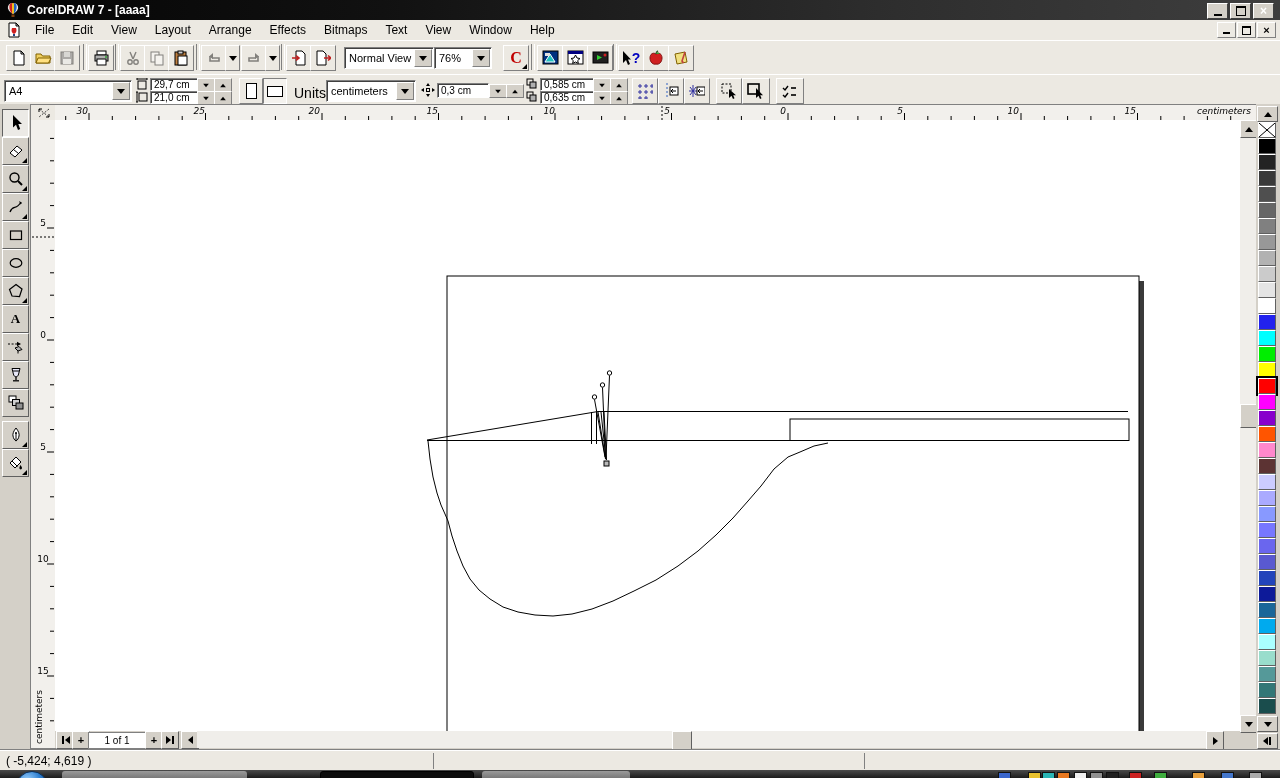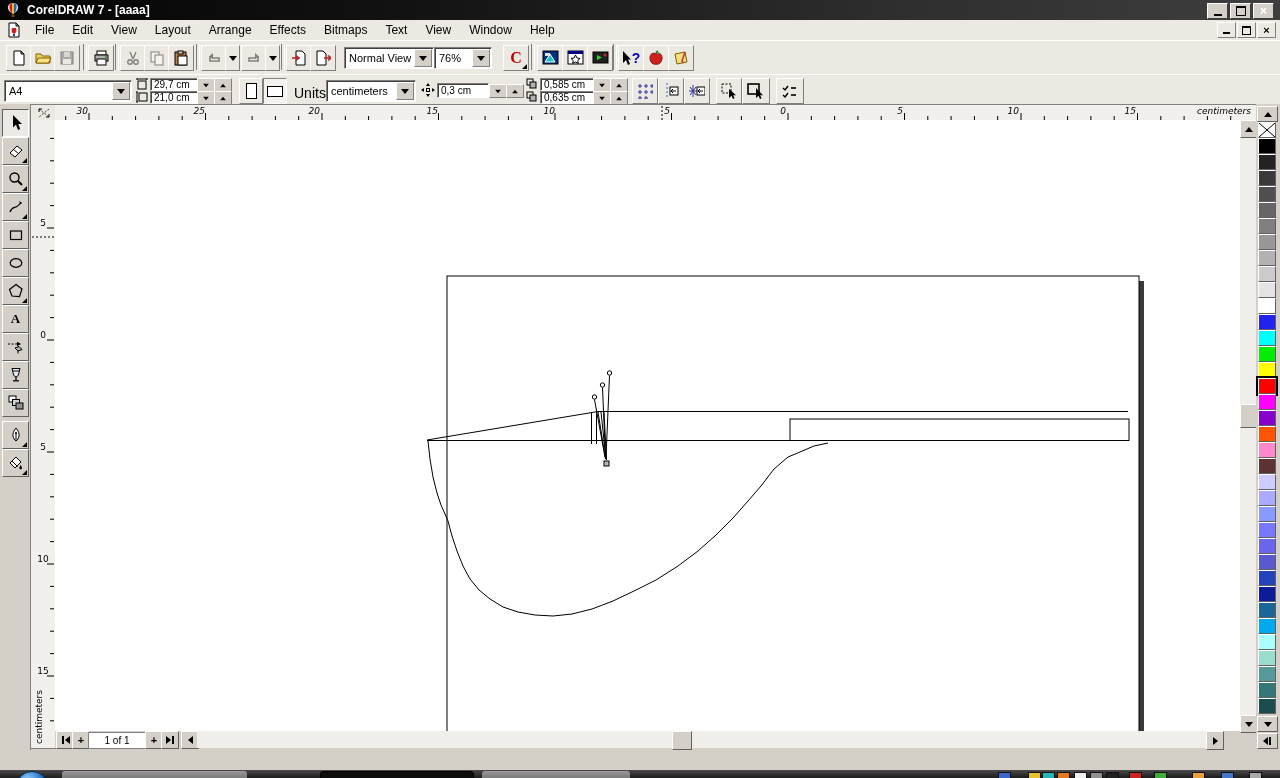--- a/index.html
+++ b/index.html
@@ -720,20 +720,25 @@
       </div>
     <div class="palbtn" style="top:612px">
         <span class="tri-d"></span>
       </div>
     <div class="palbtn" style="top:629px">
         <span class="tri-l"></span>
         <span class="bar2"></span>
       </div>
   </div>
 
+  <div class="abs statusbar">
+    <span style="margin-left:6px">( -5,424; 4,619 )</span>
+    <div class="statusdiv" style="left:433px"></div>
+    <div class="statusdiv" style="left:864px"></div>
+  </div>
 
   <div class="abs taskbar">
     <div class="orb"></div>
     <div class="taskbtn" style="left:62px;width:185px;background:linear-gradient(180deg,#9a9a9a,#6a6a6a);"></div>
     <div class="taskbtn" style="left:320px;width:152px;background:#0c0c0c;border:1px solid #000;"></div>
     <div class="taskbtn" style="left:482px;width:148px;background:linear-gradient(180deg,#9a9a9a,#6a6a6a);"></div>
     <div id="tray">
         <div class="trayicon" style="left: 998px; background: rgb(58, 102, 204);"></div>
         <div class="trayicon" style="left: 1028px; background: rgb(232, 193, 46);"></div>
         <div class="trayicon" style="left: 1042px; background: rgb(42, 181, 181);"></div>

